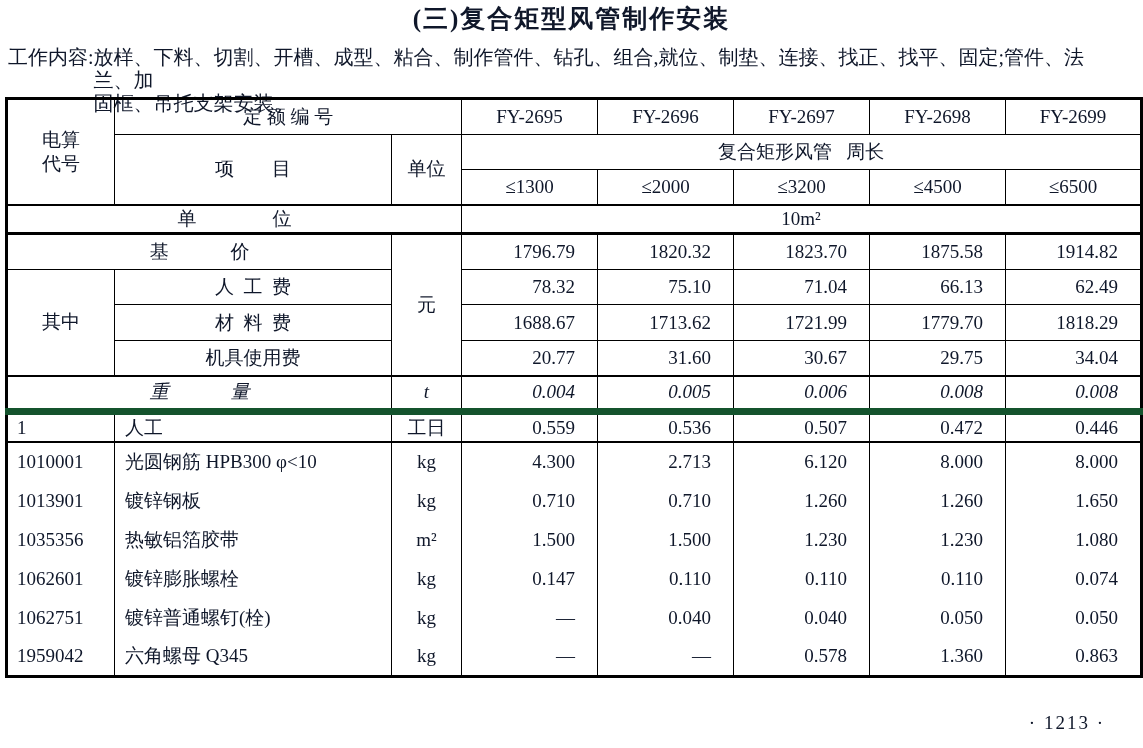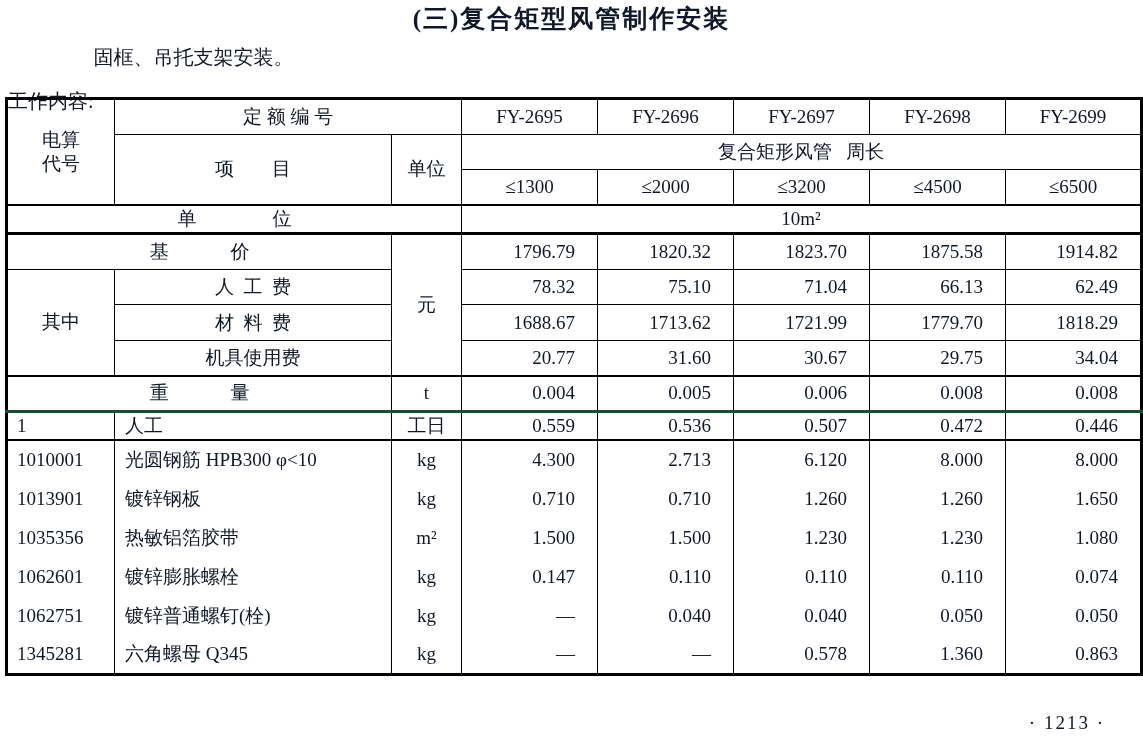--- a/index.html
+++ b/index.html
@@ -14,60 +14,61 @@
   .title {
     position: absolute; top: 2px; left: 0; width: 100%;
     text-align: center;
     font-size: 25px; font-weight: 700; letter-spacing: 2px;
   }
   .work {
     position: absolute; left: 8px; top: 46px;
     display: flex; align-items: flex-start;
     font-size: 20px; line-height: 23px;
   }
-  .work-label { white-space: nowrap; margin-top: 44px; }
+  .work-label { white-space: nowrap; }
   .work-text { width: 1030px; }
   table.quota {
     position: absolute; left: 5px; top: 97px;
     width: 1135px;
     border-collapse: collapse; table-layout: fixed;
     border: 3px solid #000;
   }
   td {
     border: 1px solid #000;
     vertical-align: middle;
     text-align: center;
     padding: 0;
     font-size: 19px;
     overflow: hidden;
   }
   .pre { white-space: pre; }
   .val { text-align: right; padding-right: 22px; }
   .name { text-align: left; padding-left: 10px; white-space: pre; }
   .code { text-align: left; padding-left: 9px; }
   tr.r-unit td { border-top: 2px solid #000; border-bottom: 3px solid #000; }
-  tr.r-weight td { border-top: 2px solid #000; border-bottom: 3px solid #14532d; }
+  tr.r-weight td { border-top: 2px solid #000; border-bottom: 7px solid #14532d; font-style: italic; }
   tr.r-labor td { border-bottom: 2px solid #000; }
   tr.nt td { border-top-style: hidden; }
   .code-label div { line-height: 24px; }
   .page-number {
     position: absolute; top: 712px; right: 38px;
     font-size: 19px; letter-spacing: 2px;
   }
 </style>
 </head>
 <body>
 
 <div class="page">
 
   <div class="title">(三)复合矩型风管制作安装</div>
 
   <div class="work">
     <span class="work-label">工作内容:</span>
     <div class="work-text">
+      <div>放样、下料、切割、开槽、成型、粘合、制作管件、钻孔、组合,就位、制垫、连接、找正、找平、固定;管件、法兰、加</div>
       <div>固框、吊托支架安装。</div>
     </div>
   </div>
 
   <table class="quota">
     <colgroup>
       <col style="width:108px">
         <col style="width:277px">
         <col style="width:70px">
       <col style="width:136px">
@@ -213,21 +214,21 @@
       <td class="code">1062751</td>
       <td class="name">镀锌普通螺钉(栓)</td>
       <td>kg</td>
       <td class="val">—</td>
       <td class="val">0.040</td>
       <td class="val">0.040</td>
       <td class="val">0.050</td>
       <td class="val">0.050</td>
     </tr>
     <tr class="nt" style="height:39px">
-      <td class="code">1345281</td>
+      <td class="code">1959042</td>
       <td class="name">六角螺母 Q345</td>
       <td>kg</td>
       <td class="val">—</td>
       <td class="val">—</td>
       <td class="val">0.578</td>
       <td class="val">1.360</td>
       <td class="val">0.863</td>
     </tr>
   </tbody>
     </table>

